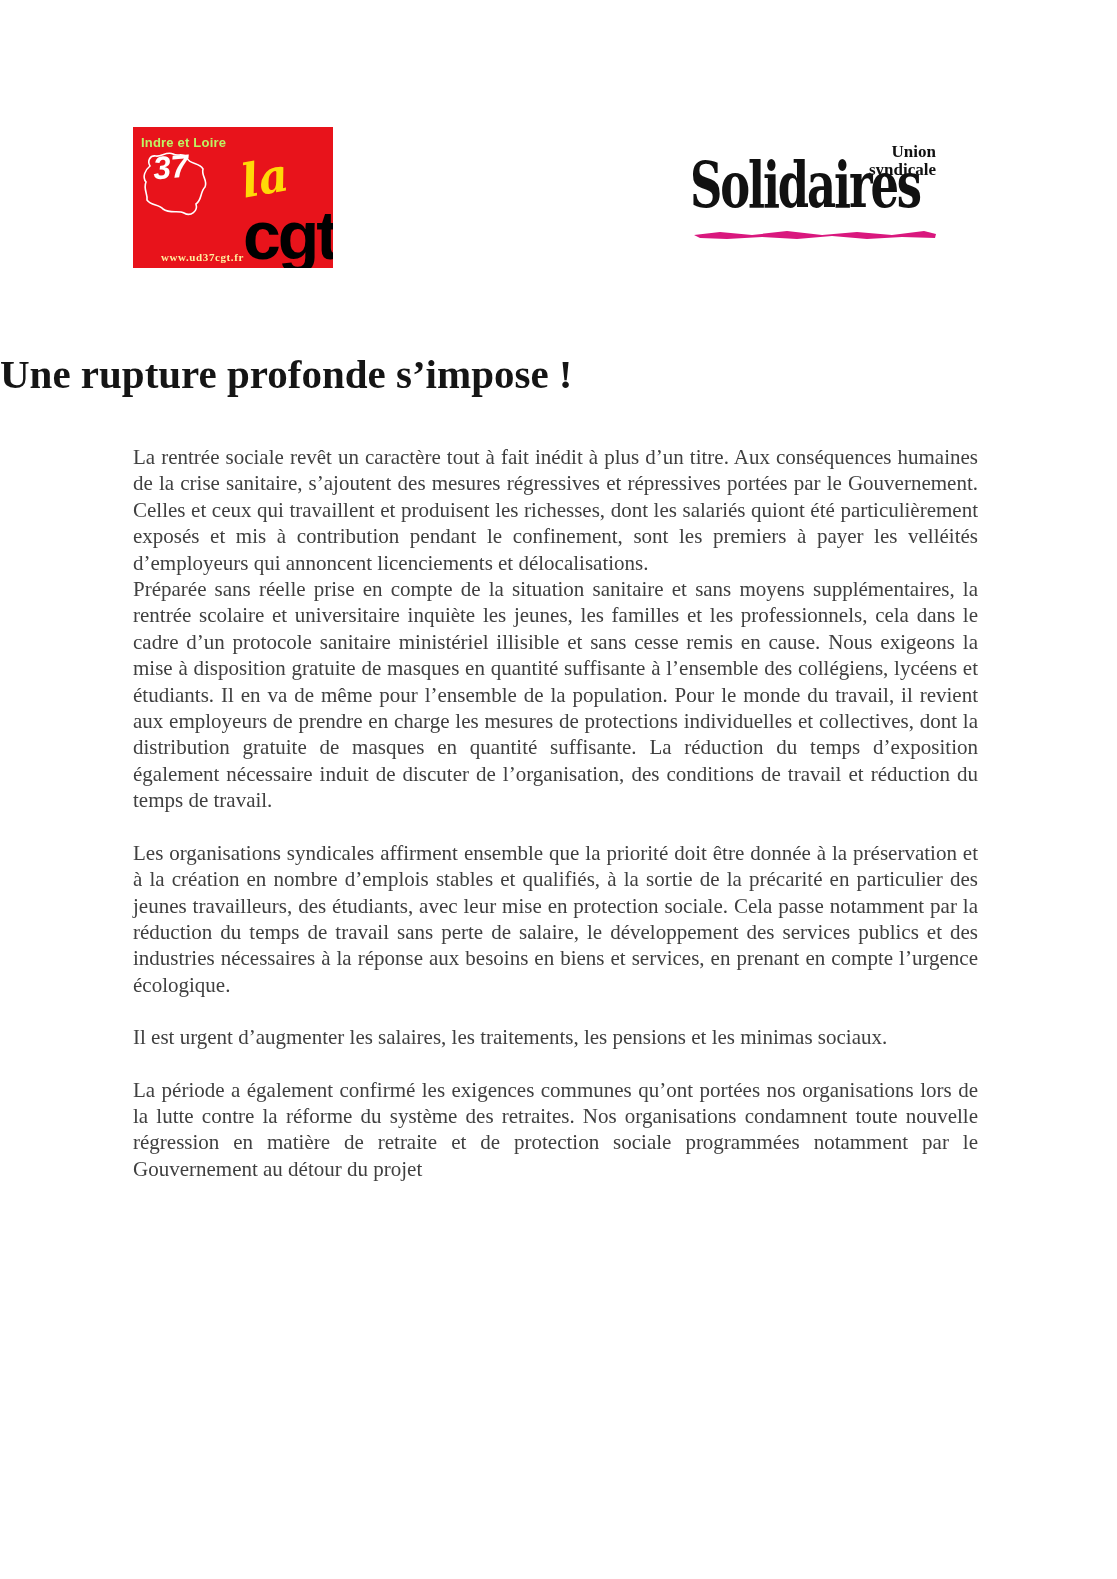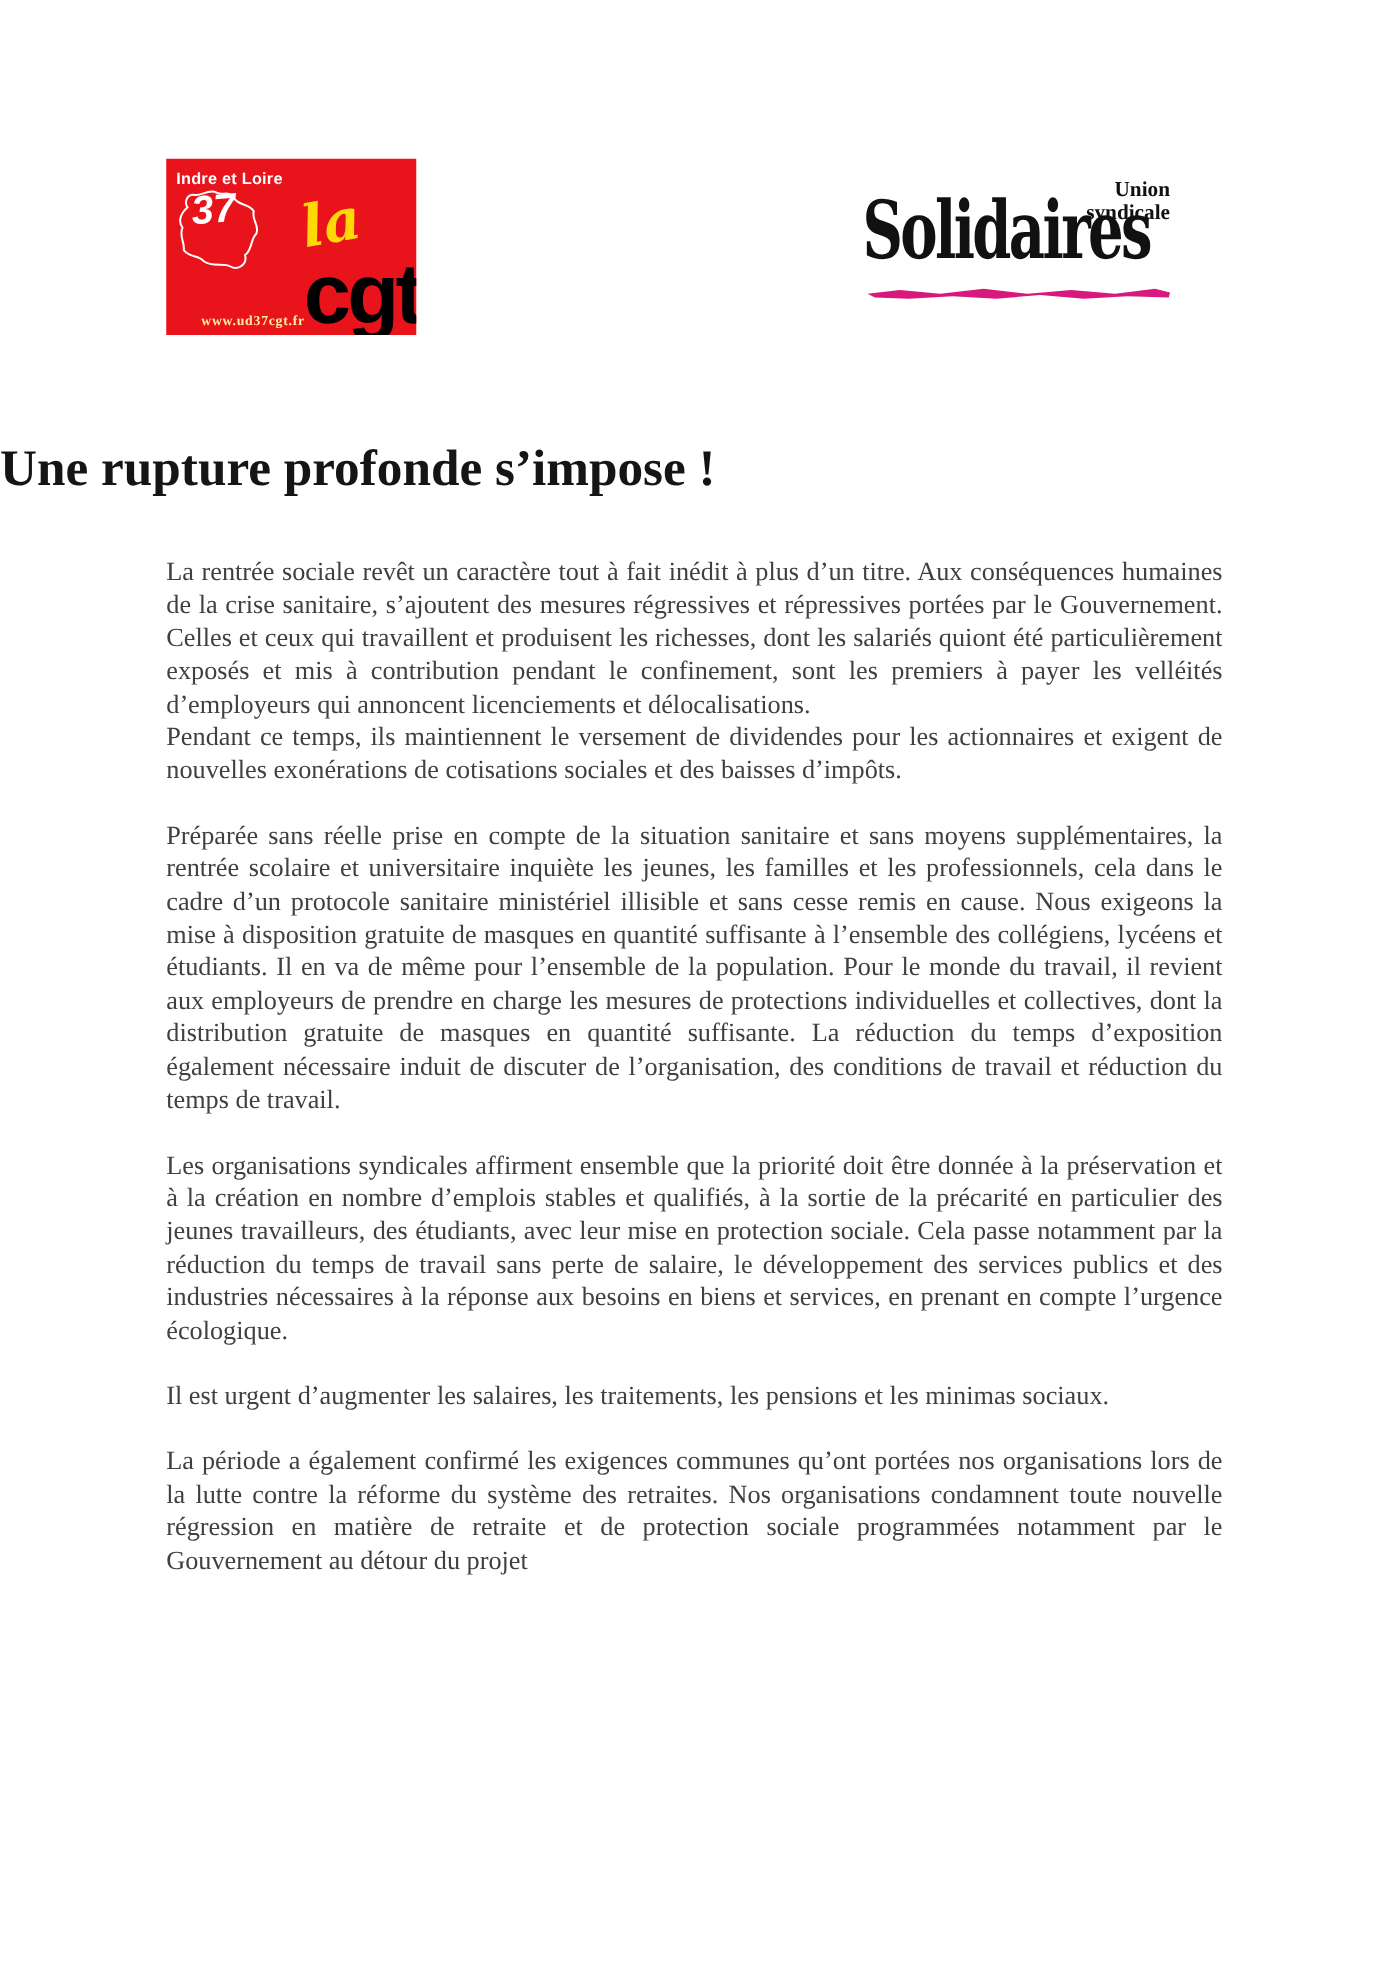--- a/index.html
+++ b/index.html
@@ -17,21 +17,21 @@
 
   
   .cgt-logo {
     position:absolute; left:133px; top:127px;
     width:200px; height:141px;
     background:#e8131b;
     overflow:hidden;
   }
   .cgt-region {
     position:absolute; left:8px; top:8px;
-    color:#ffffff;
+    color:#bef264;
     font-family:"Liberation Sans",sans-serif;
     font-weight:bold; font-size:13px; letter-spacing:0.2px;
     white-space:nowrap;
   }
   .cgt-map { position:absolute; left:6px; top:24px; }
   .cgt-37 {
     position:absolute; left:20px; top:22px;
     color:#ffffff;
     font-family:"Liberation Sans",sans-serif;
     font-weight:bold; font-style:italic;
@@ -125,20 +125,19 @@
     <svg class="sol-underline" width="246" height="14" viewBox="0 0 246 14">
       <path d="M2,8 L28,5 L60,8 L95,4 L130,8 L165,5 L200,8 L232,4 L244,7
                L243,11 L210,10 L175,12 L140,9 L105,12 L70,10 L35,12 L8,11 Z" fill="#d9187e"></path>
     </svg>
   </div>
 
   <h1 class="doc-title">Une rupture profonde s’impose !</h1>
 
   <main class="doc-body">
     <p class="joined">La rentrée sociale revêt un caractère tout à fait inédit à plus d’un titre. Aux conséquences humaines de la crise sanitaire, s’ajoutent des mesures régressives et répressives portées par le Gouvernement. Celles et ceux qui travaillent et produisent les richesses, dont les salariés quiont été particulièrement exposés et mis à contribution pendant le confinement, sont les premiers à payer les velléités d’employeurs qui annoncent licenciements et délocalisations.</p>
-    <p>Pendant ce temps, ils maintiennent le versement de dividendes pour les actionnaires et exigent de nouvelles exonérations de cotisations sociales et des baisses d’impôts.</p>
     <p>Préparée sans réelle prise en compte de la situation sanitaire et sans moyens supplémentaires, la rentrée scolaire et universitaire inquiète les jeunes, les familles et les professionnels, cela dans le cadre d’un protocole sanitaire ministériel illisible et sans cesse remis en cause. Nous exigeons la mise à disposition gratuite de masques en quantité suffisante à l’ensemble des collégiens, lycéens et étudiants. Il en va de même pour l’ensemble de la population. Pour le monde du travail, il revient aux employeurs de prendre en charge les mesures de protections individuelles et collectives, dont la distribution gratuite de masques en quantité suffisante. La réduction du temps d’exposition également nécessaire induit de discuter de l’organisation, des conditions de travail et réduction du temps de travail.</p>
     <p>Les organisations syndicales affirment ensemble que la priorité doit être donnée à la préservation et à la création en nombre d’emplois stables et qualifiés, à la sortie de la précarité en particulier des jeunes travailleurs, des étudiants, avec leur mise en protection sociale. Cela passe notamment par la réduction du temps de travail sans perte de salaire, le développement des services publics et des industries nécessaires à la réponse aux besoins en biens et services, en prenant en compte l’urgence écologique.</p>
     <p>Il est urgent d’augmenter les salaires, les traitements, les pensions et les minimas sociaux.</p>
     <p>La période a également confirmé les exigences communes qu’ont portées nos organisations lors de la lutte contre la réforme du système des retraites. Nos organisations condamnent toute nouvelle régression en matière de retraite et de protection sociale programmées notamment par le Gouvernement au détour du projet</p>
   </main>
 
 </div>
 
 </body></html>

